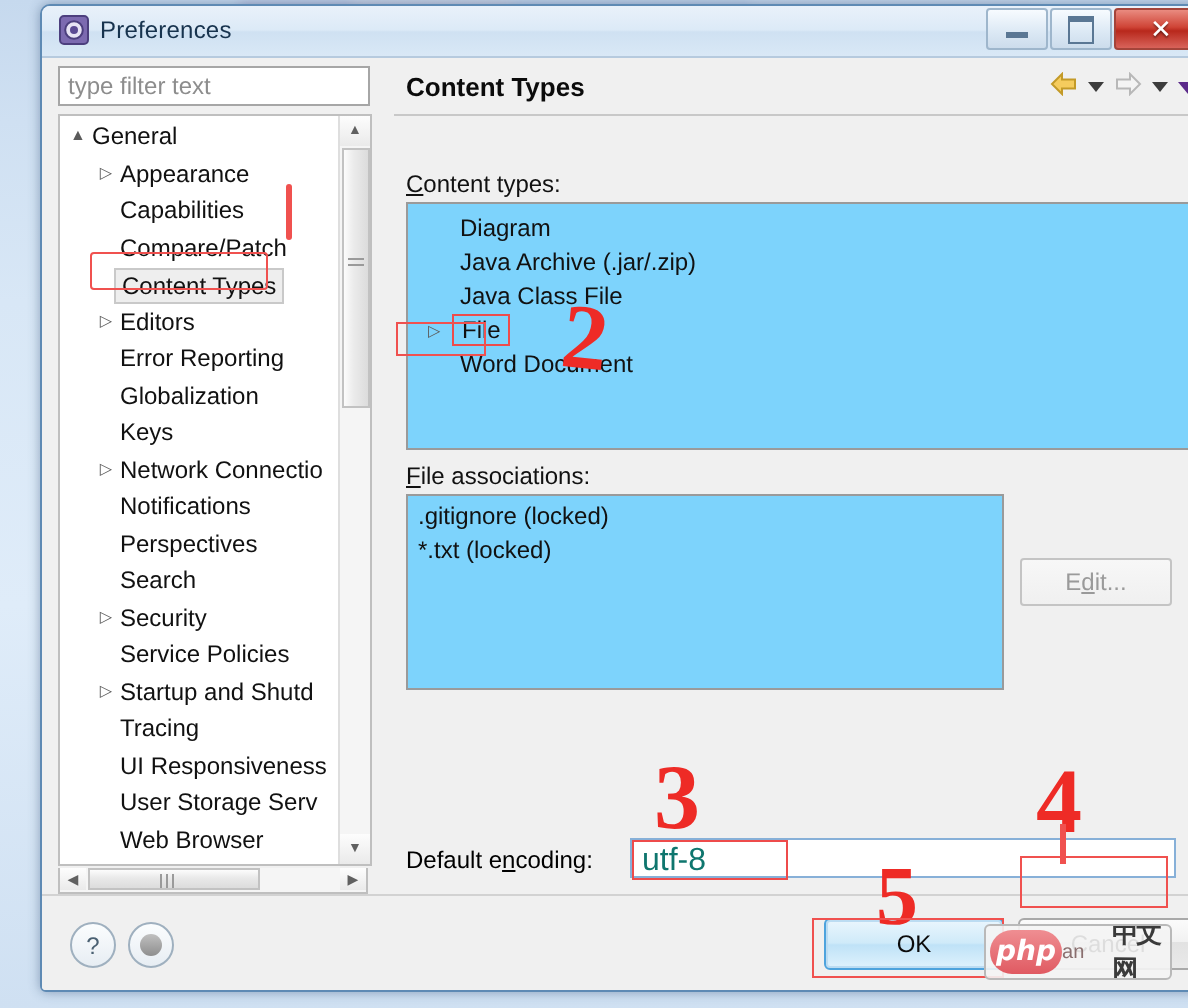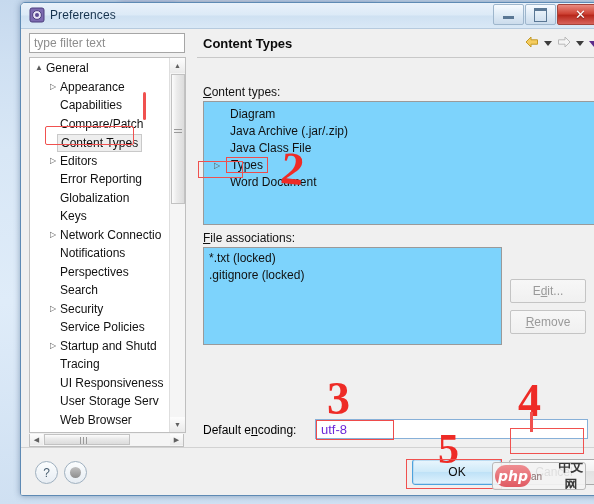--- a/index.html
+++ b/index.html
@@ -102,21 +102,21 @@
     font-size:12px;color:#0c0c0c;display:flex;align-items:center;justify-content:center;}
   .btn.dis{color:#9a9a9a;background:linear-gradient(180deg,#f7f7f7,#f0f0f0);border-color:#c4c4c4;}
   .btn u{text-decoration:underline;}
 
   #encrow{position:absolute;left:6px;bottom:6px;right:4px;height:22px;}
   #enclabel{position:absolute;left:0;top:4px;font-size:12px;}
   #encinput{position:absolute;left:112px;top:0;width:273px;height:20px;background:#fff;
     border:1px solid #87b0d8;box-sizing:border-box;}
   #encvaluebox{position:absolute;left:0;top:0;width:78px;height:20px;border:1px solid #ee4b4b;
     box-sizing:border-box;}
-  #encvalue{position:absolute;left:5px;top:2px;font-size:13px;color:#6d28d9;}
+  #encvalue{position:absolute;left:5px;top:2px;font-size:16px;color:#0f766e;}
 
   
   #botsep{position:absolute;left:0;right:0;bottom:47px;height:1px;background:#d2d2d2;}
   #bottom{position:absolute;left:0;right:0;bottom:0;height:47px;background:#f0f0f0;}
   .circbtn{position:absolute;top:13px;width:21px;height:21px;border-radius:50%;
     border:1px solid #9fb0bf;background:linear-gradient(180deg,#fbfdfe,#e7edf3);
     display:flex;align-items:center;justify-content:center;font-size:12px;color:#4a6072;}
   #okbtn{position:absolute;right:105px;top:11px;width:88px;height:24px;border-radius:3px;
     border:1px solid #4ea3dd;box-shadow:0 0 0 1px #bcdcf2 inset;
     background:linear-gradient(180deg,#eaf6fd,#cfeaf9 48%,#bfe2f7 52%,#dff2fd);
@@ -127,21 +127,21 @@
 
   
   .redbox{position:absolute;border:1.6px solid #f0514f;box-sizing:border-box;pointer-events:none;}
   .rednum{position:absolute;color:#ee2b26;font-family:"Liberation Serif",serif;
     font-weight:bold;pointer-events:none;line-height:1;}
   .redline{position:absolute;background:#f0514f;pointer-events:none;}
 
   
   #wm{position:absolute;right:8px;top:462px;width:92px;height:26px;z-index:40;
     border:1px solid #b9b9b9;border-radius:3px;background:rgba(244,244,244,.9);
-    display:flex;align-items:center;overflow:hidden;text-align:center;}
+    display:flex;align-items:center;overflow:hidden;}
   #wm .php{width:45px;height:22px;margin-left:2px;border-radius:11px;
     background:linear-gradient(180deg,#ef8e92,#e05a62);
     display:flex;align-items:center;justify-content:center;
     font-family:"DejaVu Sans",sans-serif;font-style:italic;font-weight:bold;
     font-size:14px;color:#fff;}
   #wm .cn{font-size:13px;color:#3a3a3a;margin-left:14px;font-weight:bold;letter-spacing:-1px;}
   #wm .an{font-size:10px;color:#8a6f6f;}
 </style>
 </head>
 <body>
@@ -310,41 +310,38 @@
 
       <span class="flabel" style="left:6px;top:54px;">
         <u>C</u><span>ontent types:</span>
       </span>
 
       <div class="listbox" style="left:6px;top:70px;right:4px;height:122px;">
         <div id="content-type-items" style="padding-top:4px;">
             <div class="litem"><span class="arw"></span><span class="txt">Diagram</span></div>
             <div class="litem"><span class="arw"></span><span class="txt">Java Archive (.jar/.zip)</span></div>
             <div class="litem"><span class="arw"></span><span class="txt">Java Class File</span></div>
-            <div class="litem boxed"><span class="arw">▷</span><span class="txt">Types</span></div>
+            <div class="litem boxed"><span class="arw">▷</span><span class="txt">File</span></div>
             <div class="litem"><span class="arw"></span><span class="txt">Word Document</span></div>
           </div>
       </div>
 
       <span class="flabel" style="left:6px;top:200px;">
         <u>F</u><span>ile associations:</span>
       </span>
 
       <div class="listbox" style="left:6px;top:216px;width:297px;height:96px;">
         <div id="file-assoc-items" style="padding-top:2px;">
+            <div class="litem" style="padding-left: 5px;"><span>.gitignore (locked)</span></div>
             <div class="litem" style="padding-left: 5px;"><span>*.txt (locked)</span></div>
-            <div class="litem" style="padding-left: 5px;"><span>.gitignore (locked)</span></div>
           </div>
       </div>
 
       <div class="btn dis" style="left:313px;top:248px;width:74px;">
         <span>E<u>d</u><span>it...</span></span>
-      </div>
-      <div class="btn dis" style="left:313px;top:279px;width:74px;">
-        <span><u>R</u><span>emove</span></span>
       </div>
 
       <div id="encrow">
         <span id="enclabel">
           <span>Default e</span><u>n</u><span>coding:</span>
         </span>
         <div id="encinput">
           <div id="encvaluebox"></div>
           <span id="encvalue">utf-8</span>
         </div>

